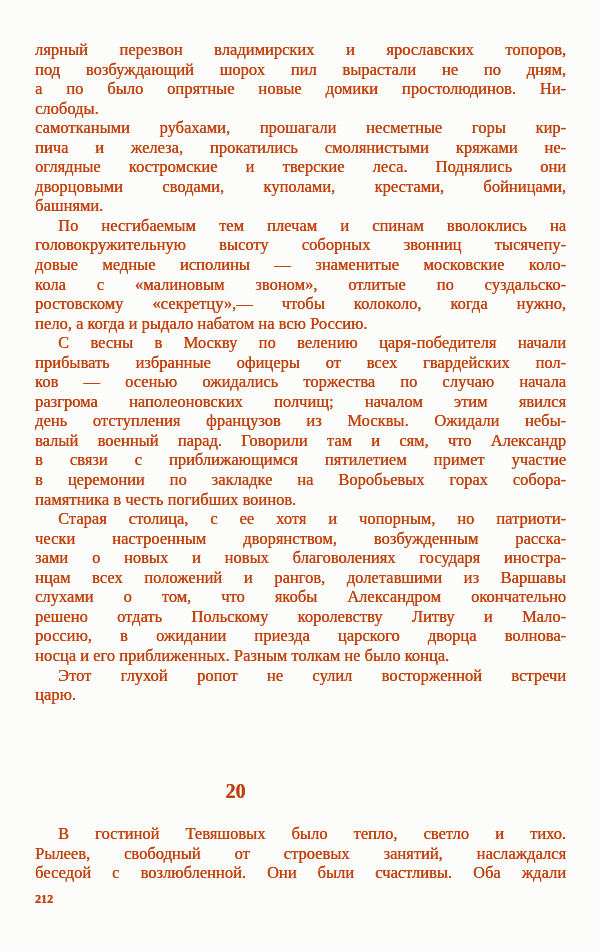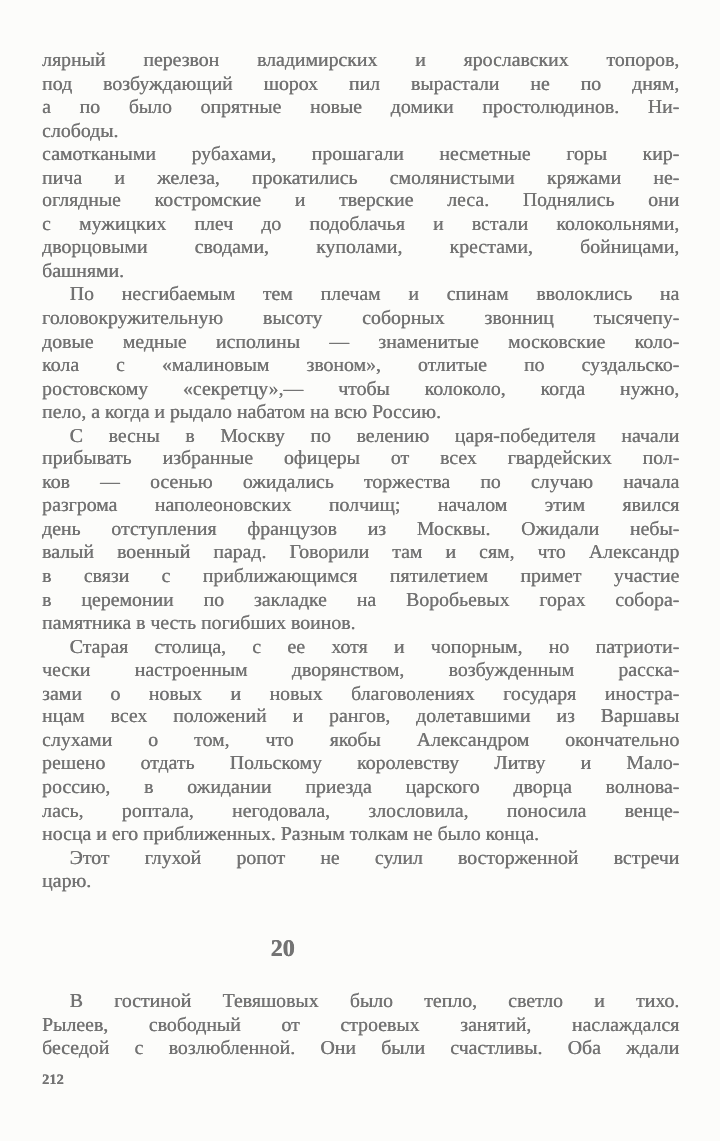--- a/index.html
+++ b/index.html
@@ -53,33 +53,32 @@
     left: 35px;
     font-size: 12px;
     font-weight: bold;
     line-height: 19px;
     text-shadow: 0.2px 0 0 currentColor;
   }
 </style>
 </head>
 <body>
 
-<div class="page" style="background: rgb(252, 252, 250); color: #737373;">
+<div class="page" style="background: rgb(252, 252, 250); color: #c2410c;">
   <div class="text-col" id="text-before">
       <div class="para">
         <div class="line">лярный перезвон владимирских и ярославских топоров,</div>
         <div class="line">под возбуждающий шорох пил вырастали не по дням,</div>
         <div class="line">а по было опрятные новые домики простолюдинов. Ни-</div>
         <div class="line last">слободы.</div>
       </div>
       <div class="para">
         <div class="line">самоткаными рубахами, прошагали несметные горы кир-</div>
         <div class="line">пича и железа, прокатились смолянистыми кряжами не-</div>
         <div class="line">оглядные костромские и тверские леса. Поднялись они</div>
-        <div class="line">с мужицких плеч до подоблачья и встали колокольнями,</div>
         <div class="line">дворцовыми сводами, куполами, крестами, бойницами,</div>
         <div class="line last">башнями.</div>
       </div>
       <div class="para">
         <div class="line indent">По несгибаемым тем плечам и спинам вволоклись на</div>
         <div class="line">головокружительную высоту соборных звонниц тысячепу-</div>
         <div class="line">довые медные исполины — знаменитые московские коло-</div>
         <div class="line">кола с «малиновым звоном», отлитые по суздальско-</div>
         <div class="line">ростовскому «секретцу»,— чтобы колоколо, когда нужно,</div>
         <div class="line last">пело, а когда и рыдало набатом на всю Россию.</div>
@@ -96,21 +95,20 @@
         <div class="line last">памятника в честь погибших воинов.</div>
       </div>
       <div class="para">
         <div class="line indent">Старая столица, с ее хотя и чопорным, но патриоти-</div>
         <div class="line">чески настроенным дворянством, возбужденным расска-</div>
         <div class="line">зами о новых и новых благоволениях государя иностра-</div>
         <div class="line">нцам всех положений и рангов, долетавшими из Варшавы</div>
         <div class="line">слухами о том, что якобы Александром окончательно</div>
         <div class="line">решено отдать Польскому королевству Литву и Мало-</div>
         <div class="line">россию, в ожидании приезда царского дворца волнова-</div>
-        <div class="line">лась, роптала, негодовала, злословила, поносила венце-</div>
         <div class="line last">носца и его приближенных. Разным толкам не было конца.</div>
       </div>
       <div class="para">
         <div class="line indent">Этот глухой ропот не сулил восторженной встречи</div>
         <div class="line last">царю.</div>
       </div>
     </div>
   <div class="section-number">20</div>
   <div class="text-col" id="text-after">
       <div class="para">

